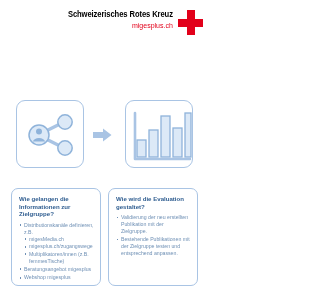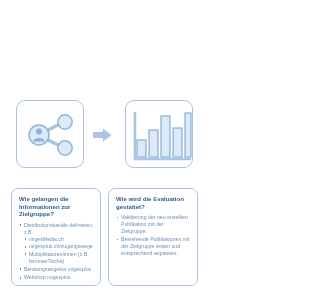--- a/index.html
+++ b/index.html
@@ -169,20 +169,30 @@
   }
   ul.bullets ul.sub li::before {
     top: 2.3px;
   }
 </style>
 </head>
 <body>
 
 <div class="page">
 
+  <div class="header">
+    <div class="brand-block">
+      <div class="brand-title">Schweizerisches Rotes Kreuz</div>
+      <div class="brand-sub">migesplus.ch</div>
+    </div>
+    <div class="red-cross">
+      <div class="bar-h"></div>
+      <div class="bar-v"></div>
+    </div>
+  </div>
 
   <div class="icon-row">
 
     <div class="icon-card left">
       <svg width="68" height="68" viewBox="0 0 68 68">
 
         <line x1="27" y1="31" x2="45" y2="22" stroke="#a9c4e4" stroke-width="3.4" stroke-linecap="round"></line>
         <line x1="27" y1="37" x2="45" y2="46" stroke="#a9c4e4" stroke-width="3.4" stroke-linecap="round"></line>
 
         <circle cx="48" cy="21" r="7.2" fill="#dce9f7" stroke="#8fb3da" stroke-width="1.5"></circle>

